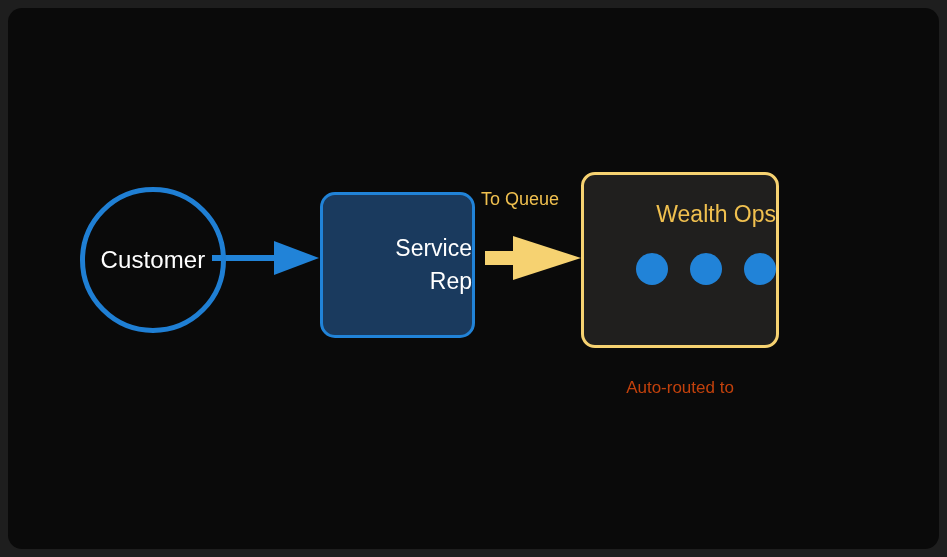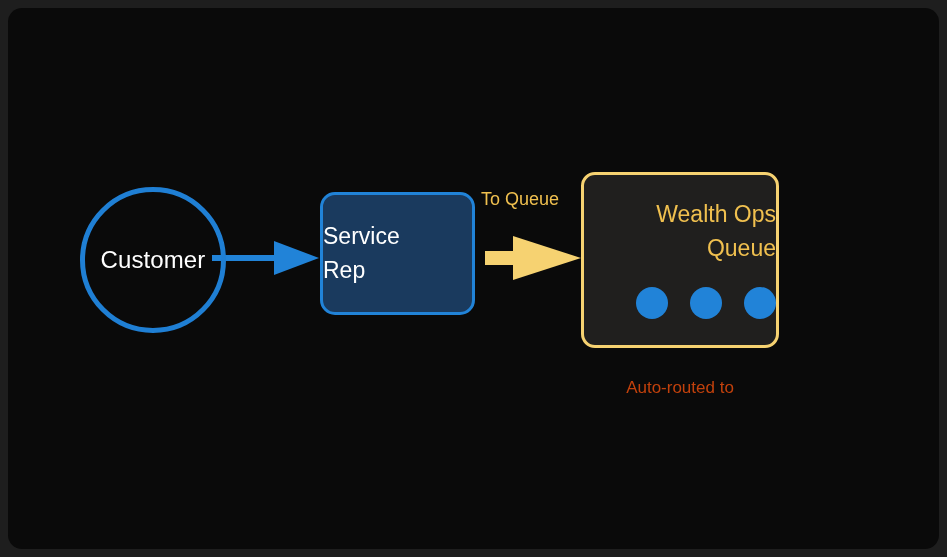--- a/index.html
+++ b/index.html
@@ -66,28 +66,28 @@
     text-align: center;
     white-space: nowrap;
   }
 
   
   #servicerep-node {
     position: absolute;
     left: 312px;
     top: 184px;
     width: 155px;
-    height: 123px;
+    height: 146px;
     border-radius: 15px;
     border: 3px solid #2183d8;
     background: #1a3a5e;
     box-sizing: border-box;
     display: flex;
     flex-direction: column;
-    align-items: flex-start;
+    align-items: flex-end;
     justify-content: center;
   }
   #servicerep-node .node-label {
     color: #ffffff;
     font-size: 23px;
     line-height: 1.45;
     text-align: center;
   }
 
   
@@ -171,21 +171,20 @@
 
     <div id="servicerep-node">
       <span class="node-label">Service</span>
       <span class="node-label">Rep</span>
     </div>
 
     <div id="edge-label-to-queue">To Queue</div>
 
     <div id="queue-node">
       <span class="node-label">Wealth Ops</span>
-      <span class="node-label">Queue</span>
       <div id="queue-dots">
         <span class="queue-dot"></span>
         <span class="queue-dot"></span>
         <span class="queue-dot"></span>
       </div>
     </div>
 
     <div id="queue-caption">
       <div>Auto-routed to</div>
     </div>

